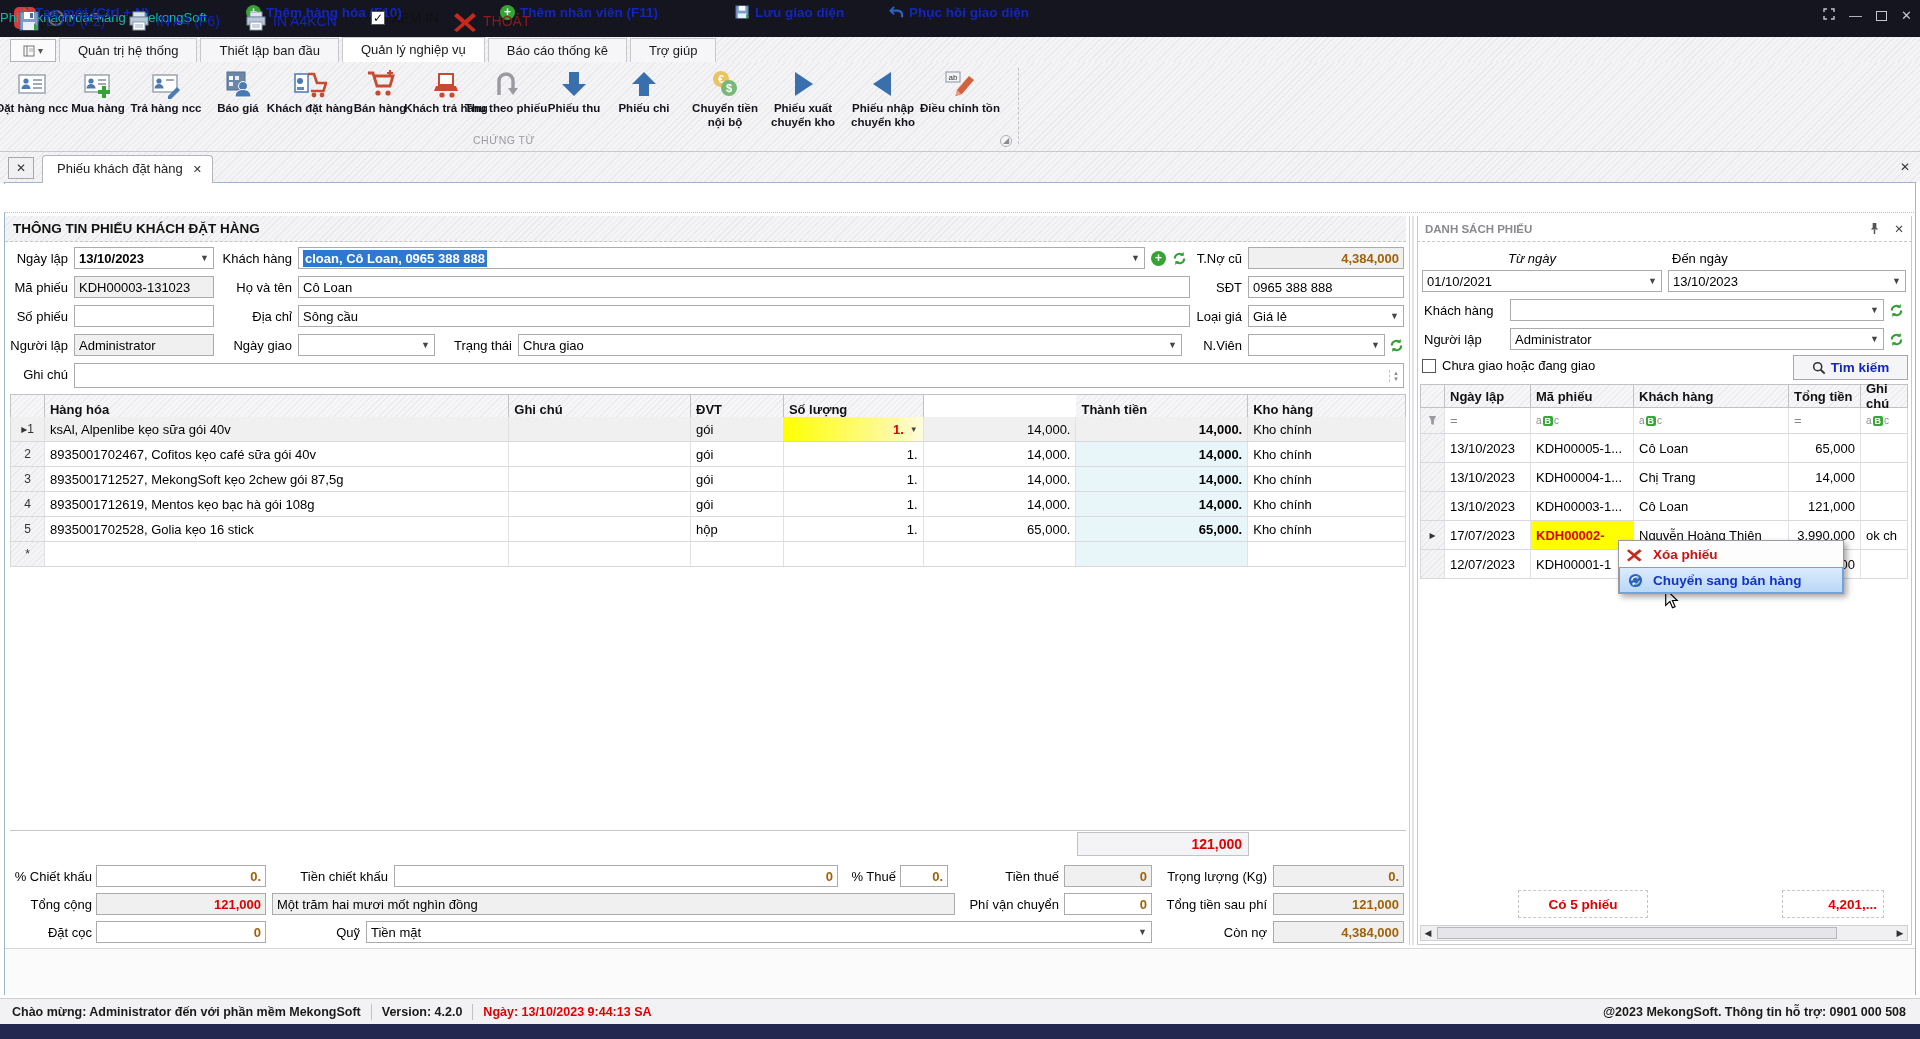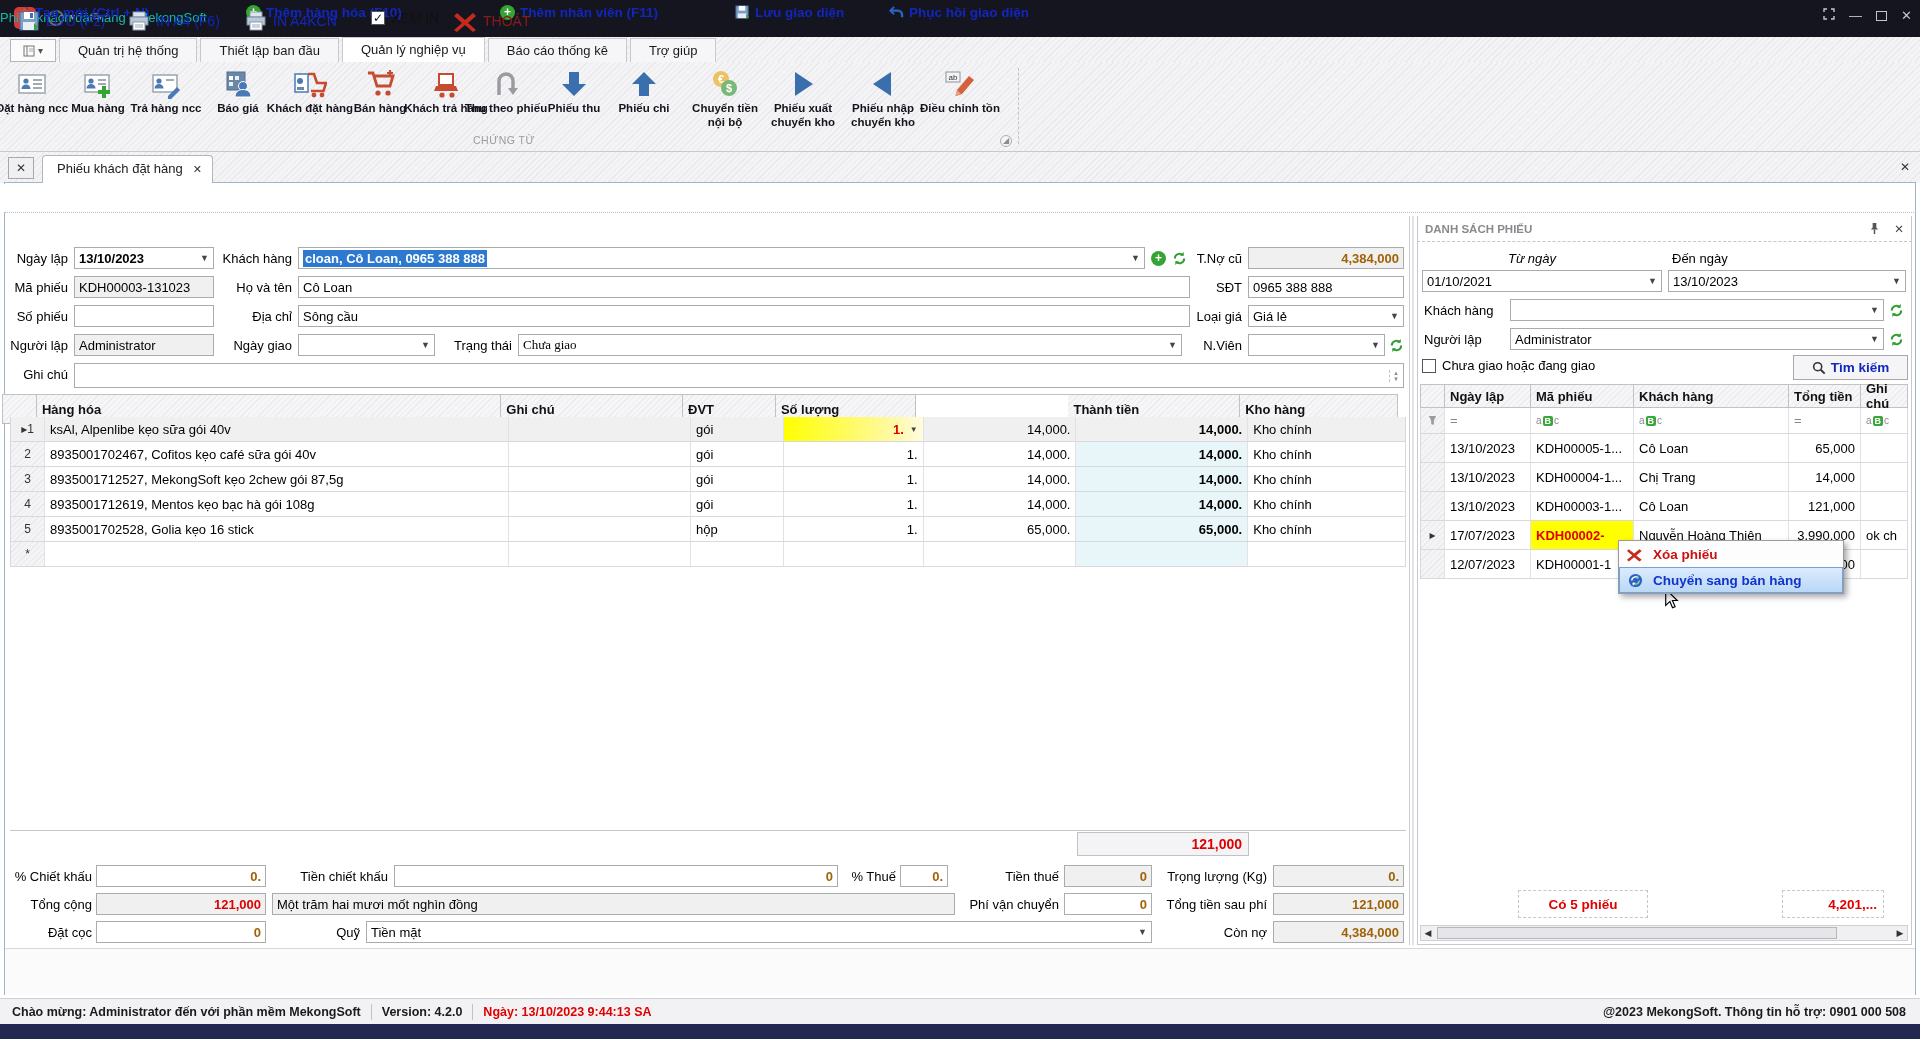--- a/index.html
+++ b/index.html
@@ -59,21 +59,21 @@
   .field.ro { background:#f0f0f0; }
   .field .dd { margin-left:auto; color:#444; font-size:9px; padding-left:4px; }
   .rt { justify-content:flex-end; }
   .bluev { color:#a16207; font-weight:bold; }
   .redv { color:#e00000; font-weight:bold; }
   .selhl { background:#2e79d0; color:#fff; font-weight:bold; padding:1px 2px; }
   .iconbtn { position:absolute; width:17px; height:18px; display:flex; align-items:center; justify-content:center; }
   .spinner { margin-left:auto; display:flex; flex-direction:column; color:#8a8a8e; font-size:6px; line-height:6px; border-left:1px dashed #c6c6ca; padding-left:3px; }
 
   
-  .grid-hd-row { left:2px; top:394px; width:1396px; height:30px; display:flex; border:1px solid #c2c2c6; border-bottom:1px solid #b8b8bc; }
+  .grid-hd-row { left:10px; top:394px; width:1396px; height:30px; display:flex; border:1px solid #c2c2c6; border-bottom:1px solid #b8b8bc; }
   .gh { border-right:1px solid #c2c2c6; display:flex; align-items:center; padding:0 5px; font-weight:bold; font-size:13px; color:#111; background:repeating-linear-gradient(135deg,#f6f6f8 0 3px,#ebebee 3px 4px); }
   .gr { position:absolute; left:10px; width:1396px; height:25px; display:flex; border-left:1px solid #d9d9dd; border-right:1px solid #d9d9dd; border-bottom:1px solid #d9d9dd; background:#fff; }
   .gc { border-right:1px solid #e2e2e6; display:flex; align-items:center; padding:0 5px; font-size:13px; overflow:hidden; white-space:nowrap; }
   .gc.rt { justify-content:flex-end; }
   .ind { background:repeating-linear-gradient(135deg,#f4f4f6 0 3px,#e9e9ec 3px 4px); color:#333; font-size:12px; justify-content:center; }
   .amt { background:#e9f6f9; font-weight:bold; }
   .selrow .gc { background:#f0f0f0; }
   .selrow .amt { background:#f0f0f0; }
   .qty-hot { background:linear-gradient(90deg,#ffff00 0%,#fff9a8 80%,#fffce0 100%) !important; color:#e00000; font-weight:bold; }
   .grid-footer { left:10px; top:830px; width:1396px; height:26px; border-top:1px solid #c6c6ca; }
@@ -357,20 +357,23 @@
     <span>Lưu giao diện</span>
   </div>
   <div class="alink" style="left:888px;">
     <svg width="16" height="15" viewBox="0 0 16 16">
         <path d="M6 2L2 6l4 4" fill="none" stroke="#2b62c8" stroke-width="2"></path>
         <path d="M2 6h8a4.5 4.5 0 0 1 4.5 4.5V13" fill="none" stroke="#2b62c8" stroke-width="2.4"></path>
       </svg>
     <span>Phục hồi giao diện</span>
   </div>
 
+  <div class="abs sect-main hatch">
+    <span>THÔNG TIN PHIẾU KHÁCH ĐẶT HÀNG</span>
+  </div>
 
   <div class="lbl" style="left:8px;top:247px;width:60px;">Ngày lập</div>
   <div class="field" style="left:74px;top:247px;width:140px;font-weight:bold;">
     <span>13/10/2023</span>
       <span class="dd">▼</span>
   </div>
   <div class="lbl" style="left:210px;top:247px;width:82px;">Khách hàng</div>
   <div class="field" style="left:298px;top:247px;width:847px;">
     <span class="selhl">cloan, Cô Loan, 0965 388 888</span>
       <span class="dd">▼</span>
@@ -421,21 +424,21 @@
   <div class="lbl" style="left:8px;top:334px;width:60px;">Người lập</div>
   <div class="field ro" style="left:74px;top:334px;width:140px;">
       <span>Administrator</span>
     </div>
   <div class="lbl" style="left:210px;top:334px;width:82px;">Ngày giao</div>
   <div class="field" style="left:298px;top:334px;width:137px;">
     <span></span>
       <span class="dd">▼</span>
   </div>
   <div class="lbl" style="left:440px;top:334px;width:72px;">Trạng thái</div>
-  <div class="field" style="left:518px;top:334px;width:664px;font-family:Liberation Serif, serif;">
+  <div class="field" style="left:518px;top:334px;width:664px;">
     <span>Chưa giao</span>
       <span class="dd">▼</span>
   </div>
   <div class="lbl" style="left:1186px;top:334px;width:56px;">N.Viên</div>
   <div class="field" style="left:1248px;top:334px;width:137px;">
     <span></span>
       <span class="dd">▼</span>
   </div>
   <div class="iconbtn" style="left:1388px;top:336px;">
     <svg width="15" height="15" viewBox="0 0 16 16">

